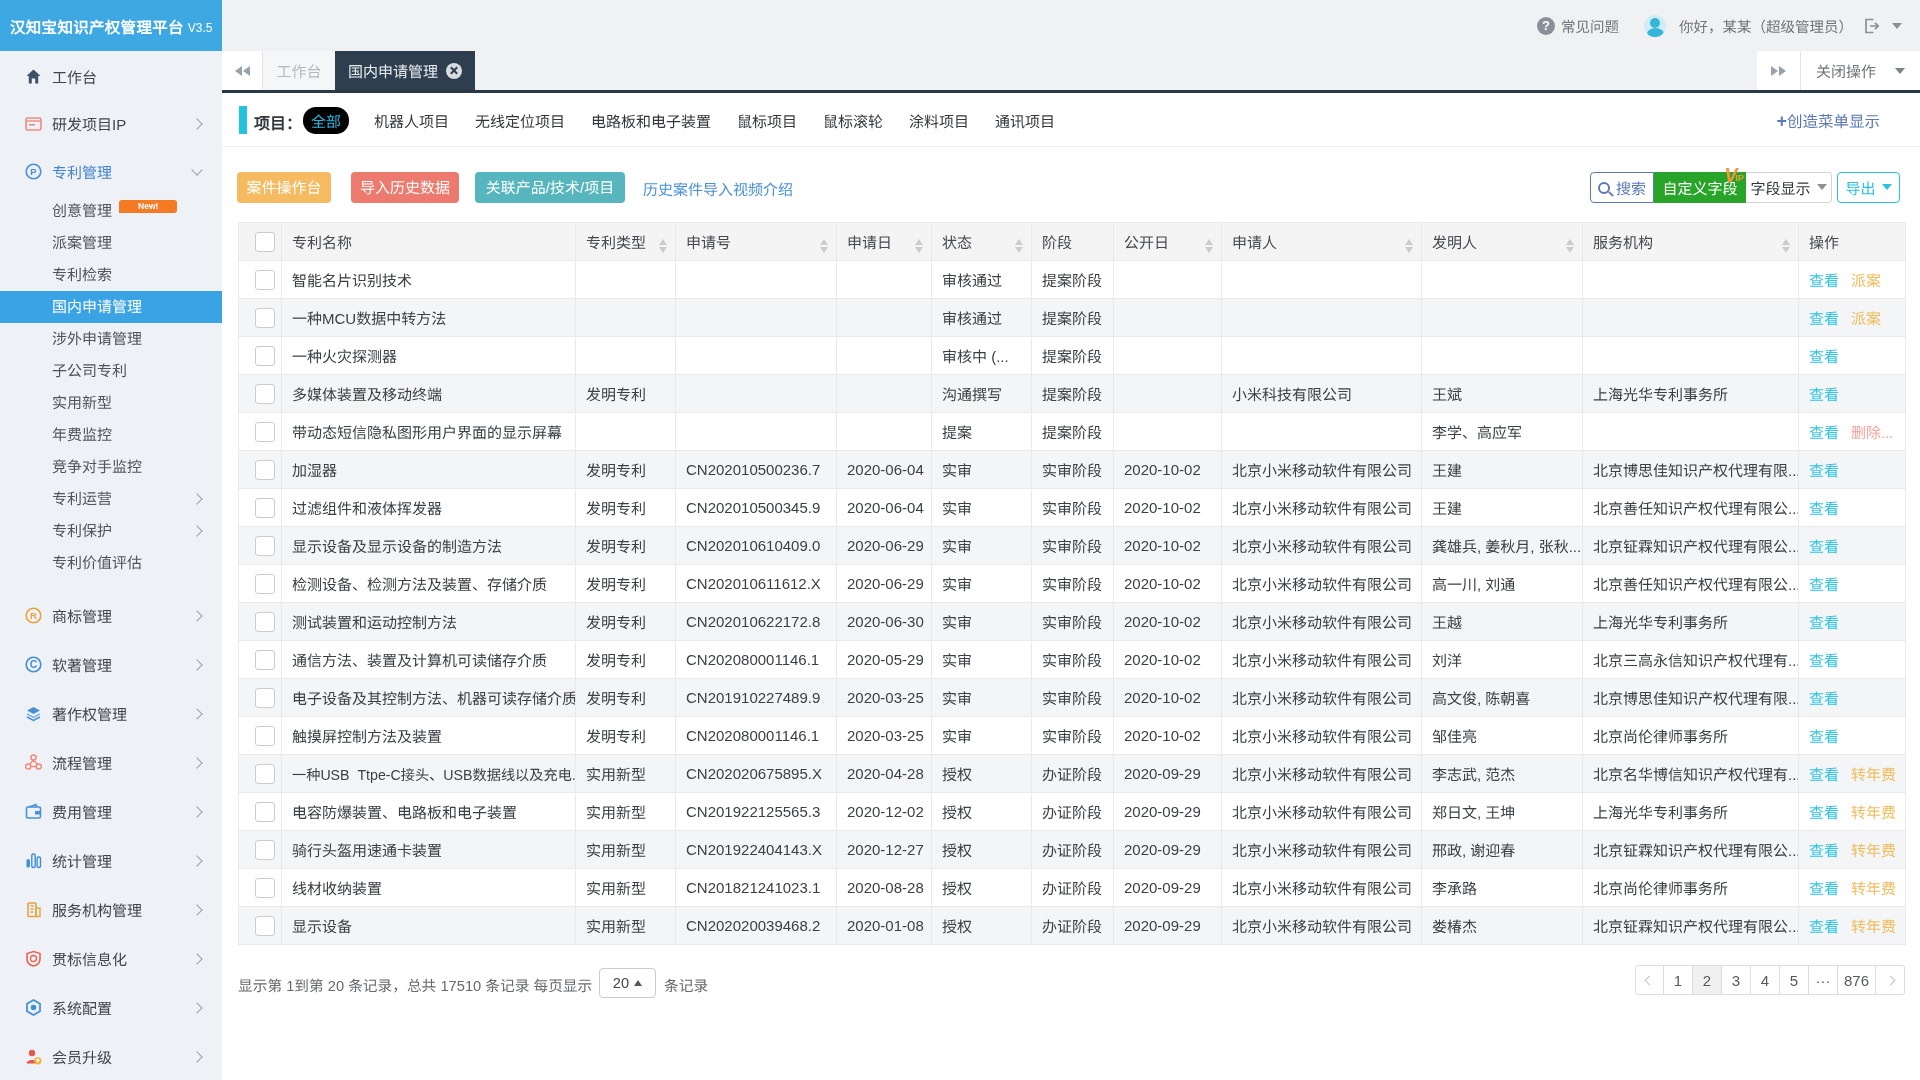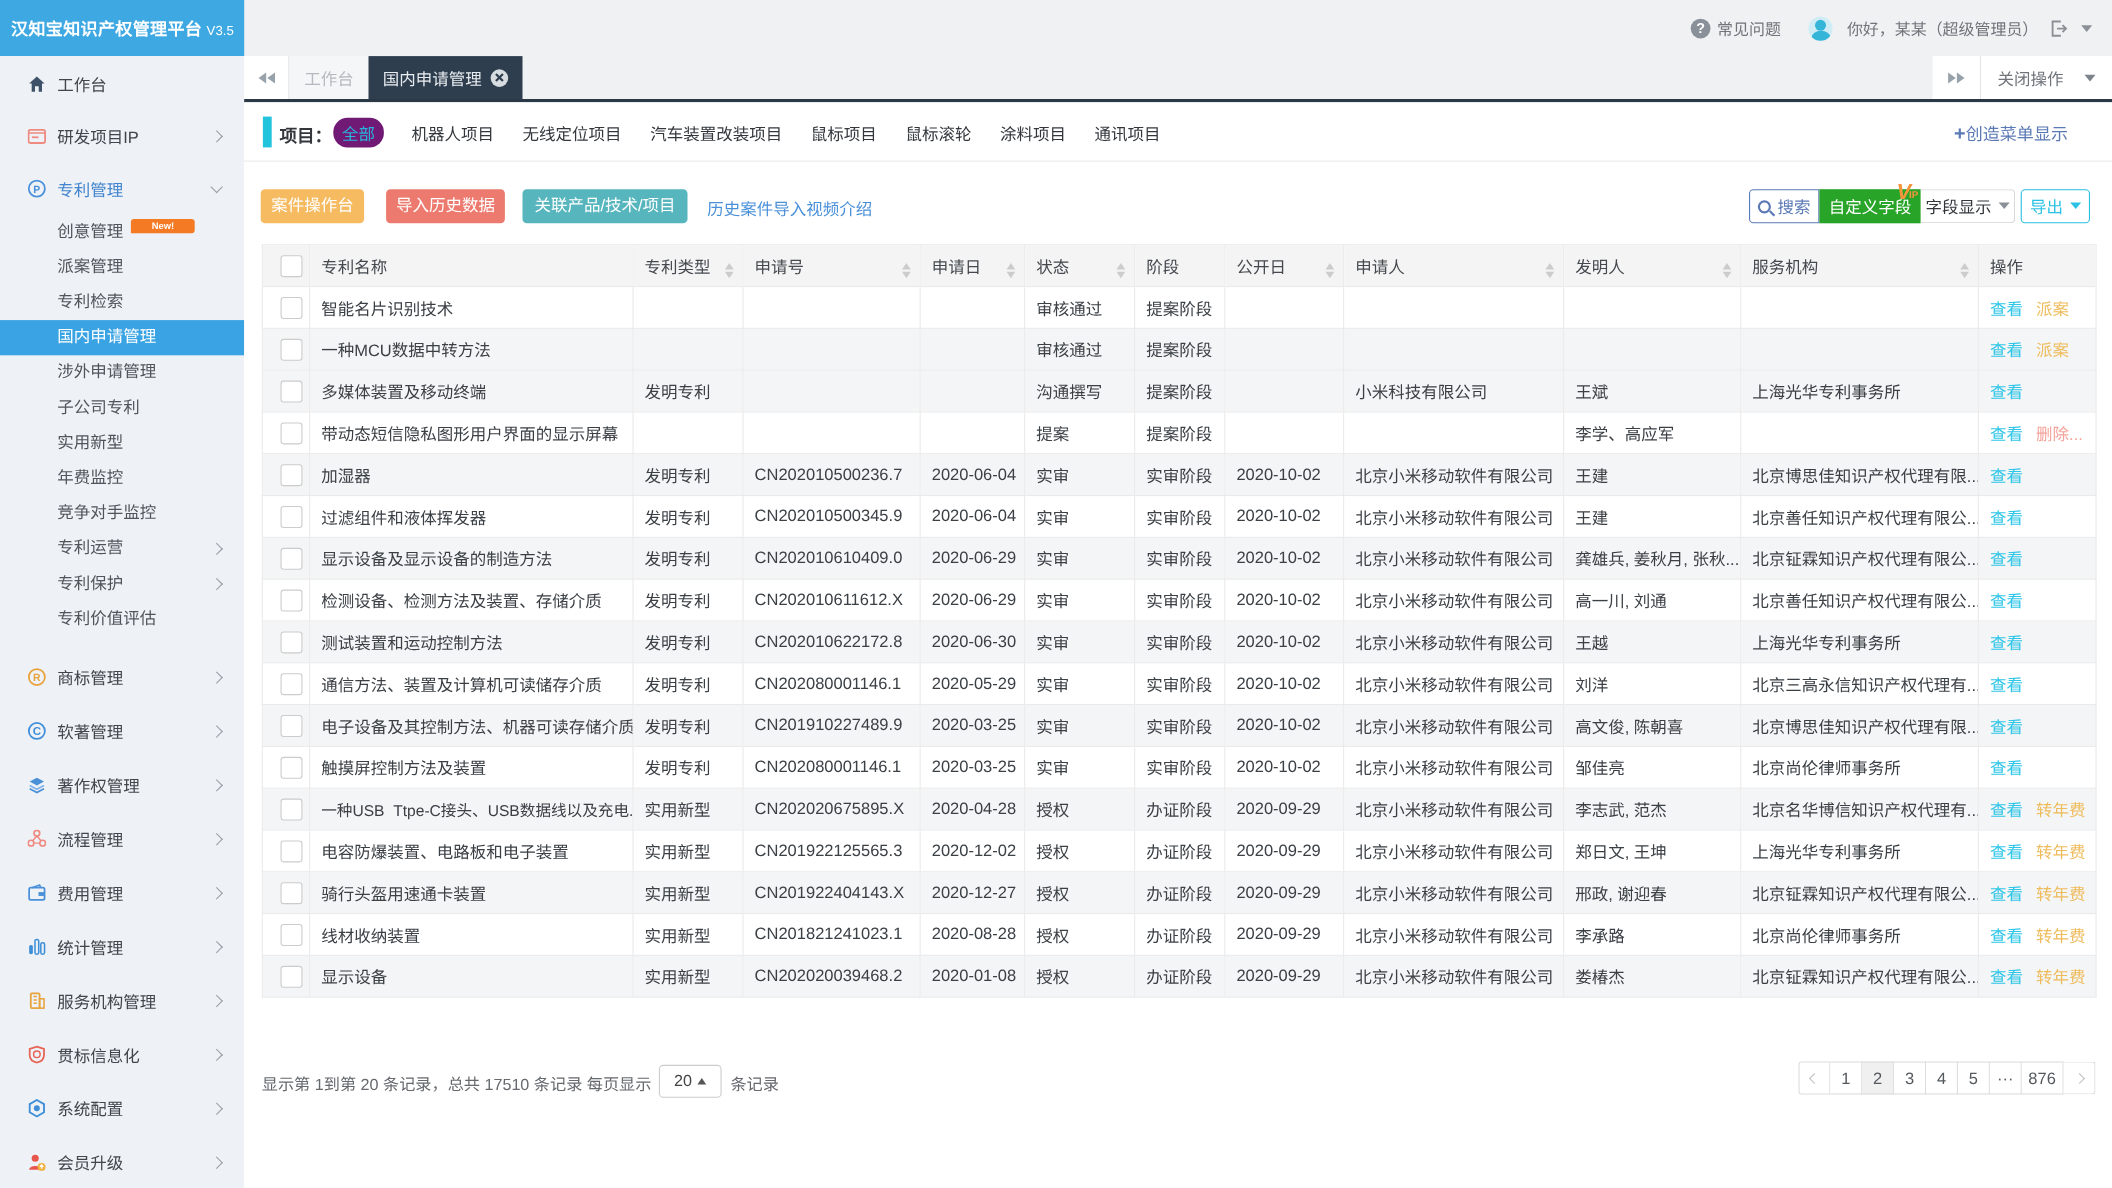--- a/index.html
+++ b/index.html
@@ -51,21 +51,21 @@
 .tb-right .sep { width:1px; height:39px; background:#e5e5e5; }
 .tb-rgt-arr { width:43px; display:flex; align-items:center; justify-content:center; }
 .closeop { flex:1; display:flex; align-items:center; justify-content:center; color:#6f747a; font-size:15px; }
 .closeop .caret-down { margin:5px 0 0 19px; border-top-color:#7d838a; }
 
 .content { position:absolute; left:222px; top:93px; width:1698px; height:987px; background:#fff; }
 .filterrow { position:absolute; left:0; top:0; width:1698px; height:54px; border-bottom:1px solid #ececec; }
 .fbar { position:absolute; left:17px; top:13px; width:8px; height:28px; background:#22c3dc; }
 .flabel { position:absolute; left:32px; top:17px; font-size:16px; font-weight:bold; color:#33373c; }
 .fitems { position:absolute; left:81px; top:0; height:54px; display:flex; align-items:center; font-size:15px; color:#33373c; }
-.fpill { background:#701a75; color:#29b6dc; padding:3px 8px; border-radius:13px; margin-right:12px; }
+.fpill { background:#000000; color:#29b6dc; padding:3px 8px; border-radius:13px; margin-right:12px; }
 .fitem { margin:0 13px; }
 
 .toolbar { position:absolute; left:0; top:54px; width:1698px; height:75px; }
 .btn { display:inline-block; height:31px; line-height:31px; border-radius:4px; color:#fff; font-size:15px; text-align:center; }
 .b-orange { position:absolute; left:15px; top:25px; width:94px; background:#f6ba60; }
 .b-red { position:absolute; left:129px; top:25px; width:108px; background:#ed7a6e; }
 .b-teal { position:absolute; left:253px; top:25px; width:150px; background:#57b6bd; }
 .b-link { position:absolute; left:421px; top:31px; font-size:15px; color:#4a90d9; }
 .rgroup { position:absolute; right:88px; top:25px; height:31px; display:flex; }
 .rgroup > span { flex:none; white-space:nowrap;text-align:center; }
@@ -288,21 +288,21 @@
 </div>
 
 <div class="content">
   <div class="filterrow">
     <div class="fbar"></div>
     <div class="flabel">项目：</div>
     <div class="fitems">
       <span class="fpill">全部</span>
       <span class="fitem">机器人项目</span>
       <span class="fitem">无线定位项目</span>
-      <span class="fitem">汽车装置改装项目</span>
+      <span class="fitem">电路板和电子装置</span>
       <span class="fitem">鼠标项目</span>
       <span class="fitem">鼠标滚轮</span>
       <span class="fitem">涂料项目</span>
       <span class="fitem">通讯项目</span>
     </div>
     <div style="position:absolute; right:40px; top:16px; font-size:15.5px; color:#5b79b5;"><b style="font-size:18px;">+</b>创造菜单显示</div>
   </div>
   <div class="toolbar">
     <span class="btn b-orange">案件操作台</span>
     <span class="btn b-red">导入历史数据</span>
@@ -396,20 +396,36 @@
           <td></td>
           <td></td>
           <td>审核通过</td>
           <td>提案阶段</td>
           <td></td>
       <td></td>
           <td></td>
           <td></td>
           <td><span class="lk-view">查看</span><span class="lk-org">派案</span></td>
     </tr>
+    <tr class="odd">
+      <td class="ck">
+            <div class="cbx"></div>
+          </td>
+      <td>一种火灾探测器</td>
+          <td></td>
+          <td></td>
+          <td></td>
+          <td>审核中 (...</td>
+          <td>提案阶段</td>
+          <td></td>
+      <td></td>
+          <td></td>
+          <td></td>
+          <td><span class="lk-view">查看</span></td>
+    </tr>
     <tr class="even">
       <td class="ck">
             <div class="cbx"></div>
           </td>
       <td>多媒体装置及移动终端</td>
           <td>发明专利</td>
           <td></td>
           <td></td>
           <td>沟通撰写</td>
           <td>提案阶段</td>

